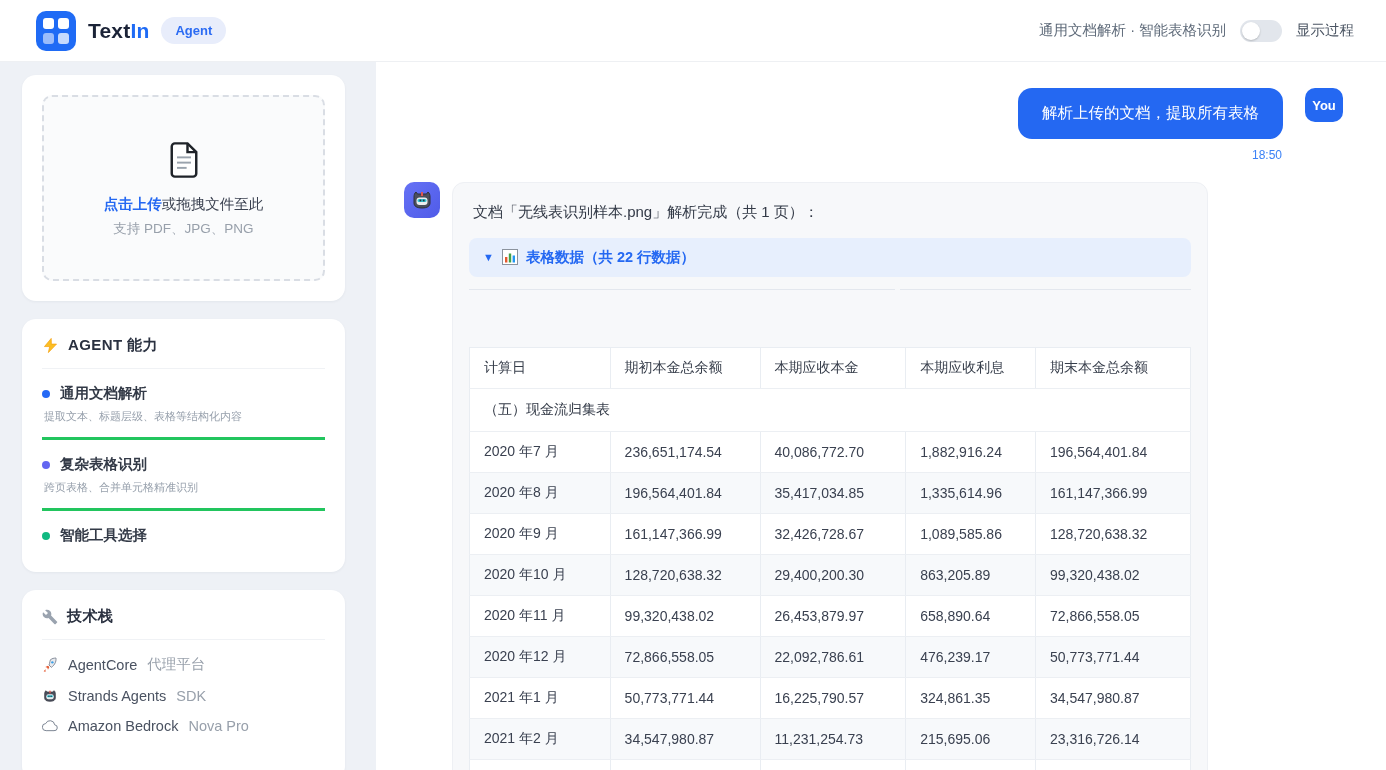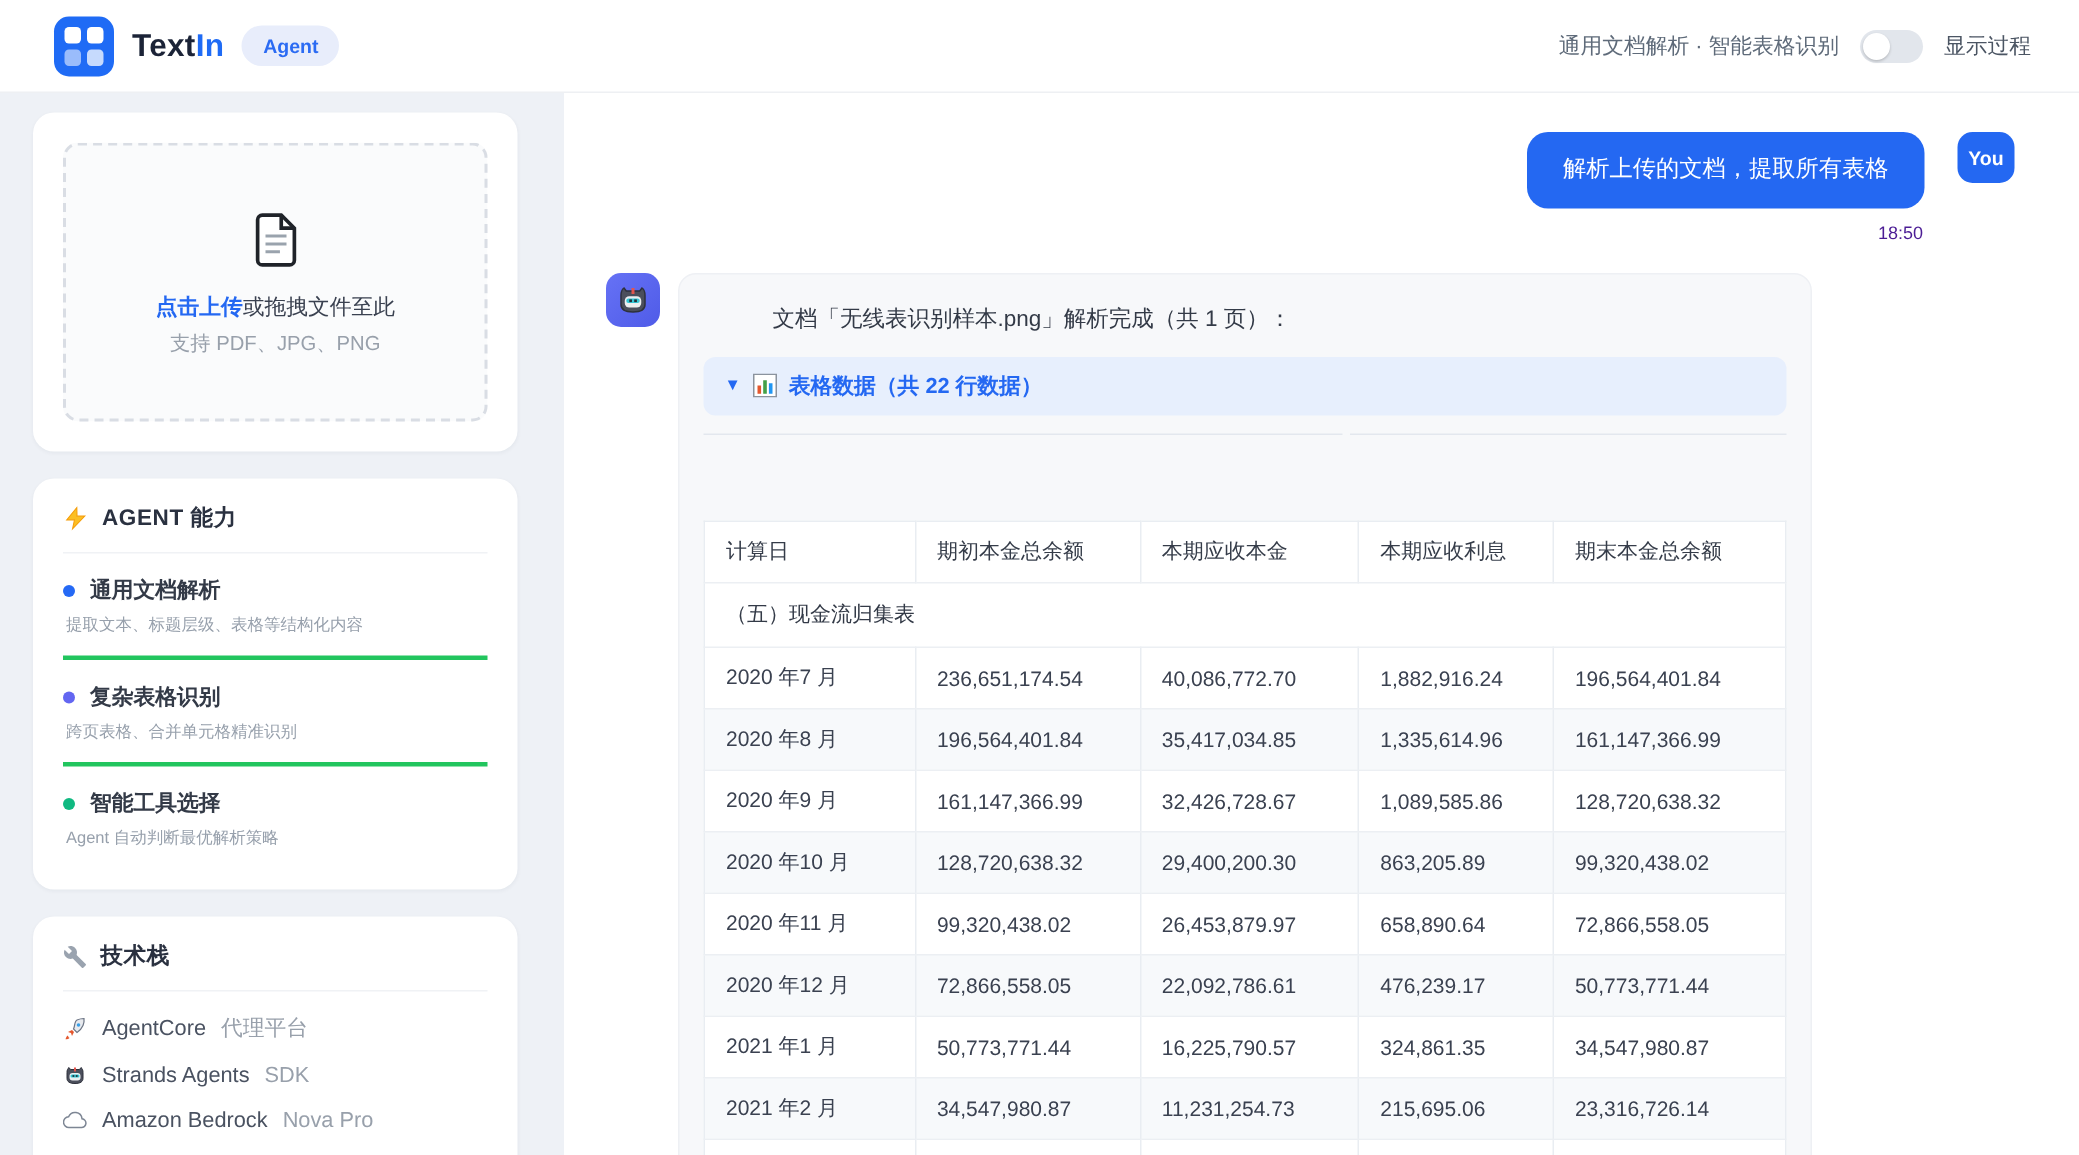--- a/index.html
+++ b/index.html
@@ -52,26 +52,26 @@
   
   .tech-card { margin-top:18px; padding:0 20px 10px 20px; height:190px; }
   .tech-item { display:flex; align-items:center; gap:10px; padding:7px 0; font-size:14.5px; }
   .tech-name { color:#4a5261; }
   .tech-suffix { color:#98a0ab; }
 
   
   .user-row { display:flex; justify-content:flex-end; align-items:flex-start; gap:22px; padding-right:43px; }
   .user-bubble { background:#2468f2; color:#fff; font-size:15.5px; padding:15px 24px; border-radius:14px; line-height:1.35; }
   .avatar-you { width:38px; height:34px; border-radius:10px; background:#2468f2; color:#fff; font-size:13px; font-weight:bold; display:flex; align-items:center; justify-content:center; }
-  .timestamp { text-align:right; padding-right:104px; color:#4c1d95; font-size:12px; margin-top:9px; }
+  .timestamp { text-align:right; padding-right:104px; color:#3b82f6; font-size:12px; margin-top:9px; }
 
   .bot-row { display:flex; align-items:flex-start; gap:12px; margin-top:20px; }
   .avatar-bot { width:36px; height:36px; border-radius:10px; background:linear-gradient(135deg,#6672f5,#4f5be8); display:flex; align-items:center; justify-content:center; flex:0 0 36px; }
   .bot-card { width:756px; background:#f7f8fa; border:1px solid #eef0f4; border-radius:12px; padding:20px 16px 24px 16px; }
-  .bot-summary { font-size:15px; color:#333a47; padding-left:4px;margin-left:42px; }
+  .bot-summary { font-size:15px; color:#333a47; padding-left:4px; }
 
   .table-toggle { margin-top:16px; background:#e7effd; border-radius:8px; padding:10px 14px; display:flex; align-items:center; gap:8px; cursor:pointer; }
   .caret { color:#2468f2; font-size:11px; }
   .table-toggle-label { color:#2468f2; font-size:14.5px; font-weight:bold; }
 
   .spacer-row { display:flex; gap:5px; height:58px; margin-top:12px; }
   .spacer-row div { border-top:1px solid #e3e7ee; }
   .spacer-a { width:59%; }
   .spacer-b { flex:1; }
 
@@ -149,21 +149,20 @@
               <span class="dot" style="background: rgb(99, 102, 241);"></span>
               <span class="cap-title">复杂表格识别</span>
             </div>
             <div class="cap-desc">跨页表格、合并单元格精准识别</div>
           </div>
           <div class="cap-item">
             <div class="cap-head">
               <span class="dot" style="background: rgb(16, 185, 129);"></span>
               <span class="cap-title">智能工具选择</span>
             </div>
-            <div class="cap-desc">Agent 自动判断最优解析策略</div>
           </div>
         </div>
     </div>
 
     <div class="card tech-card">
       <div class="card-title-row">
         <span>
           <svg width="16" height="16" viewBox="0 0 24 24">
               <path d="M22.7 19l-9.1-9.1c.9-2.3.4-5-1.5-6.9-2-2-5-2.4-7.4-1.3L9 6 6 9 1.6 4.7C.4 7.1.9 10.1 2.9 12.1c1.9 1.9 4.6 2.4 6.9 1.5l9.1 9.1c.4.4 1 .4 1.4 0l2.3-2.3c.5-.4.5-1.1.1-1.4z" fill="#9aa3af"></path>
             </svg>

